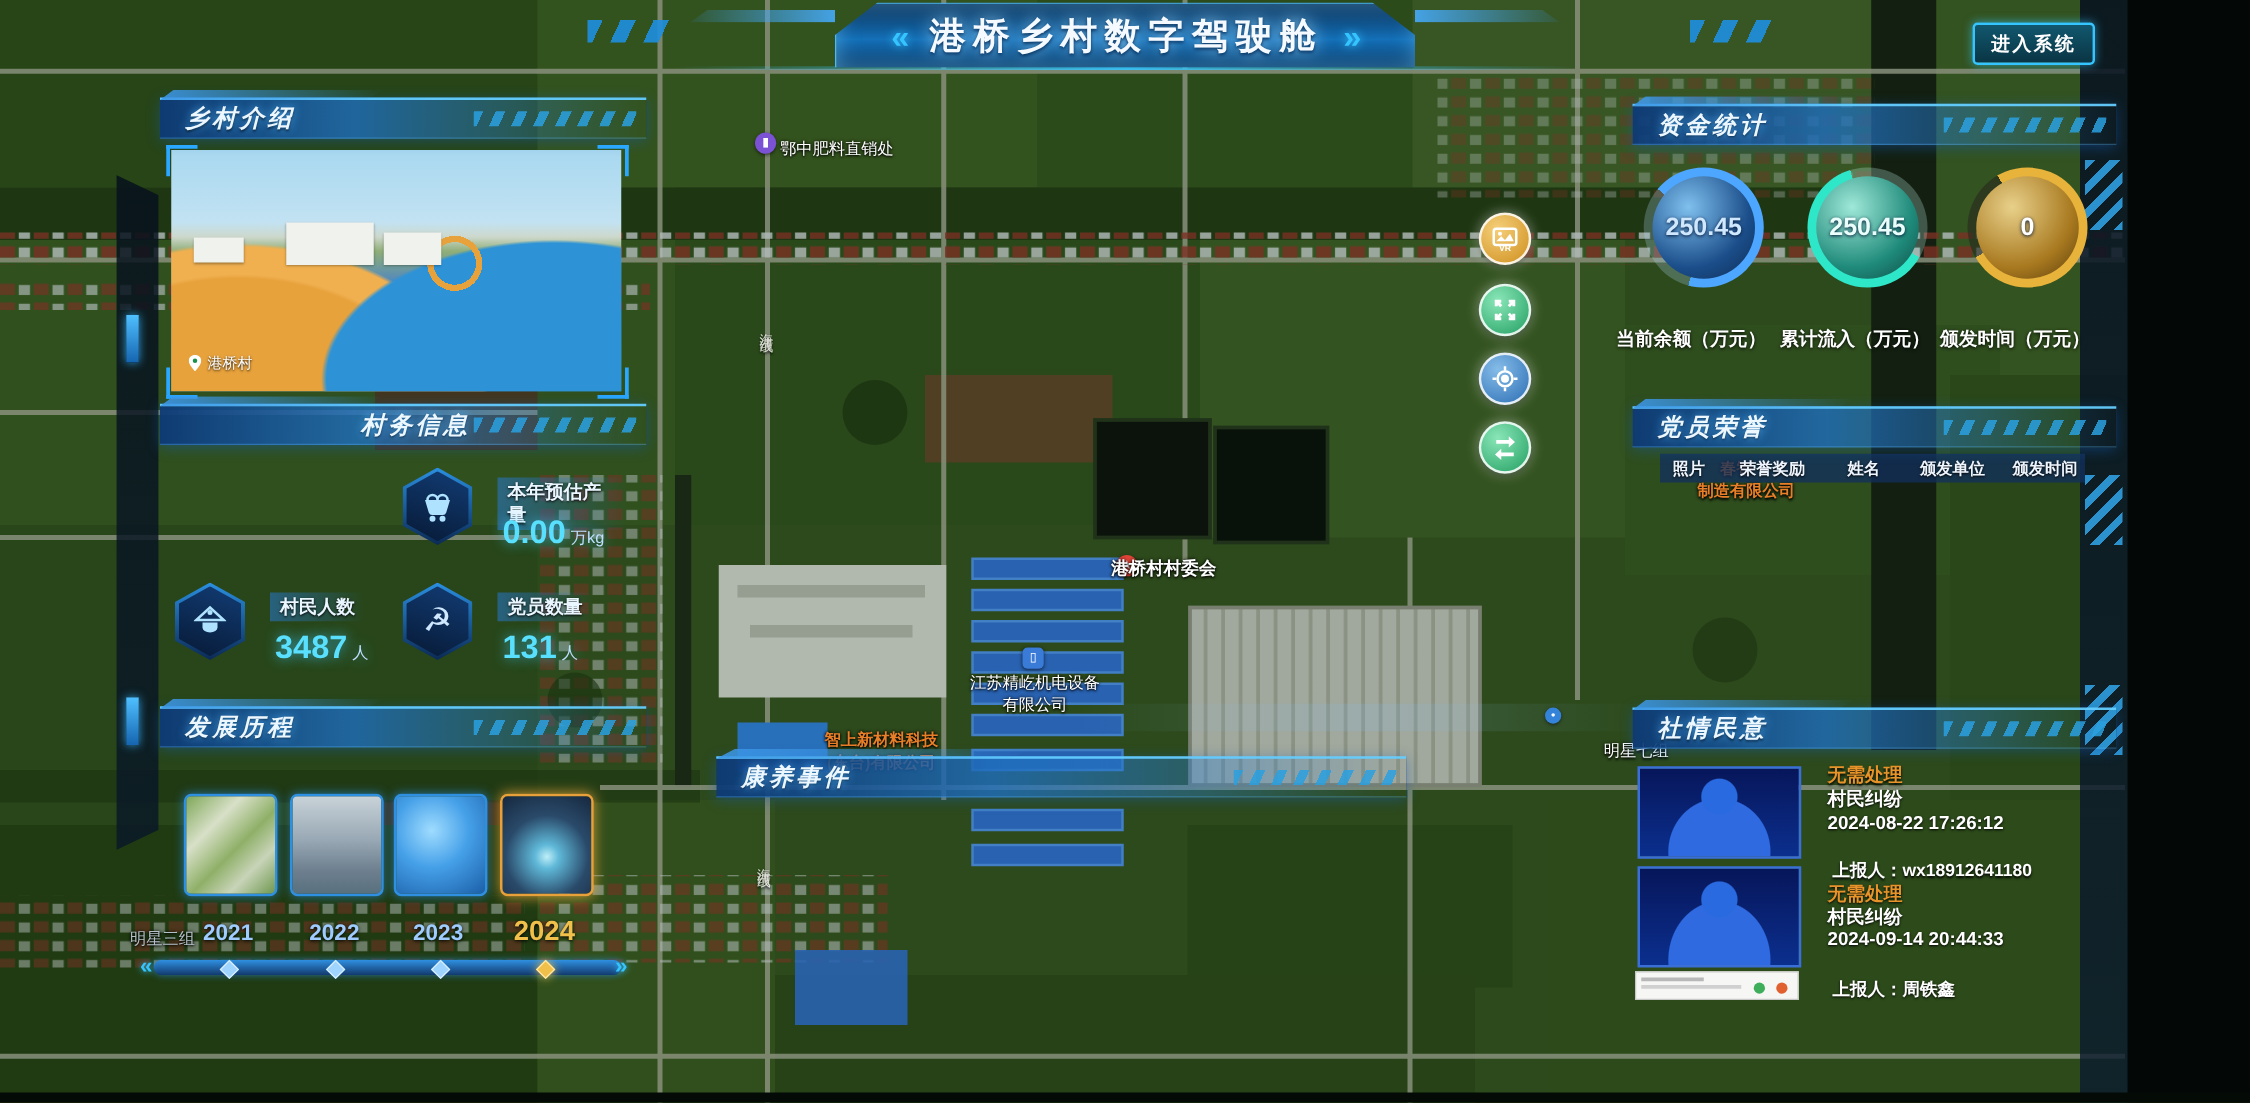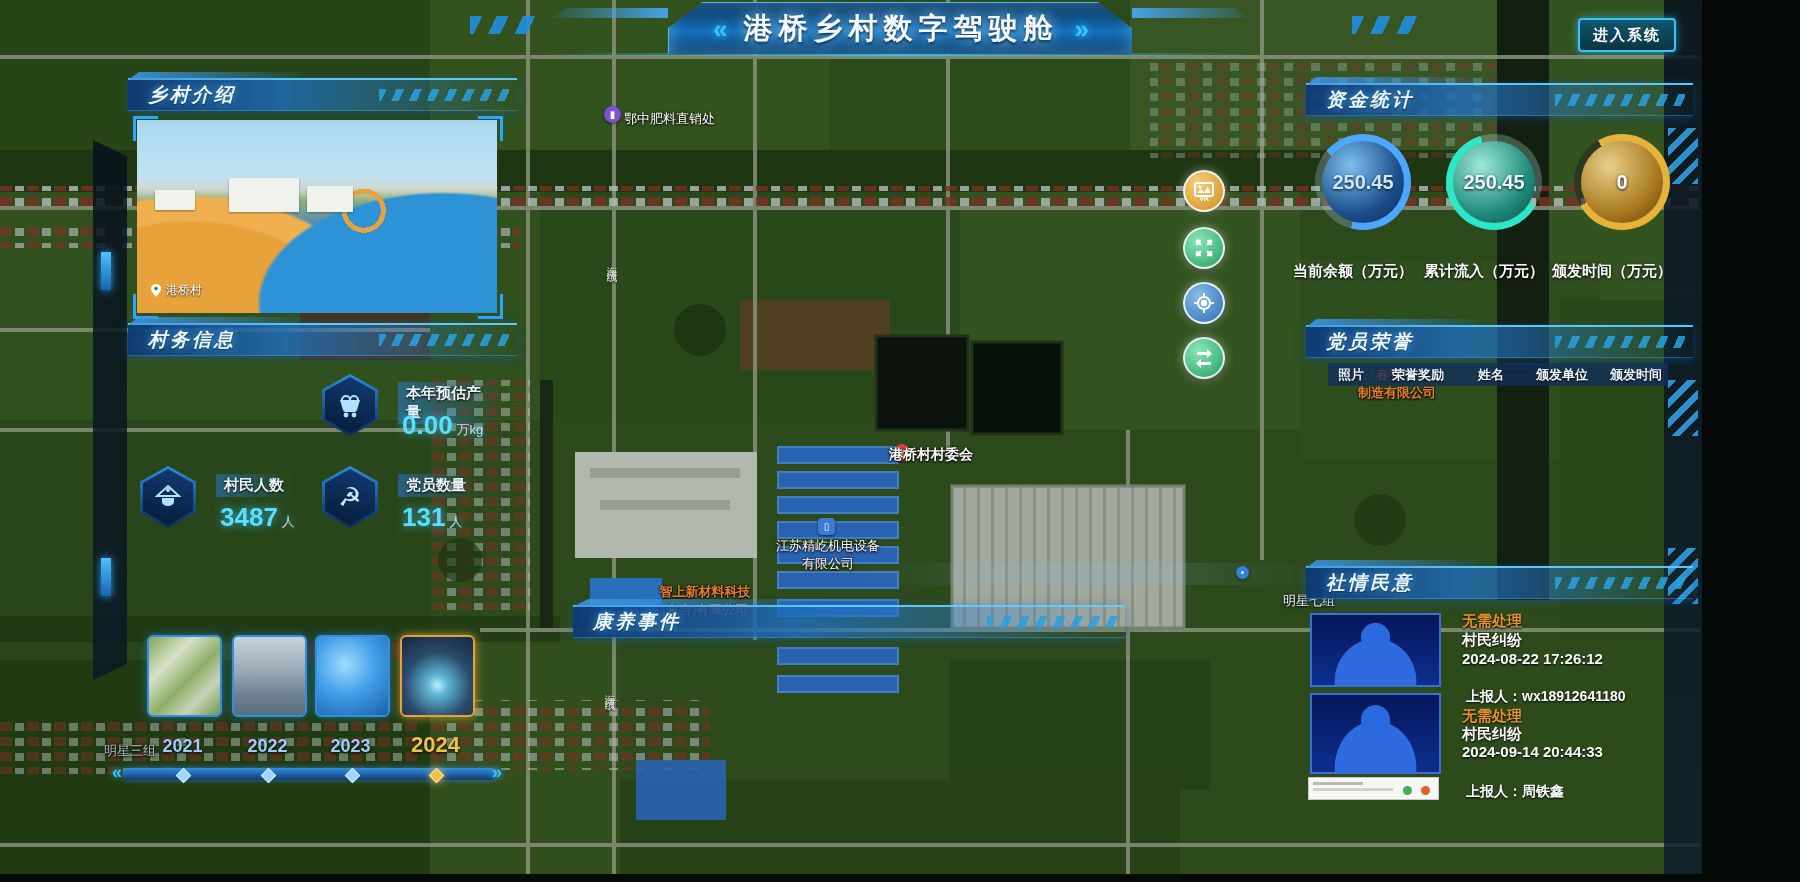--- a/index.html
+++ b/index.html
@@ -341,21 +341,21 @@
           <circle cx="5" cy="4.5" r="1.8" fill="#1c8f4a"></circle>
         </svg>
       <span>港桥村</span>
     </div>
   </div>
   <div class="corner" style="left:133px;top:116px;border-width:3px 0 0 3px;"></div>
   <div class="corner" style="left:478px;top:116px;border-width:3px 3px 0 0;"></div>
   <div class="corner" style="left:133px;top:294px;border-width:0 0 3px 3px;"></div>
   <div class="corner" style="left:478px;top:294px;border-width:0 3px 3px 0;"></div>
 
-  <div class="phead" style="left:128px;top:323px;width:369px;">
+  <div class="phead" style="left:128px;top:323px;width:369px;justify-content:center;">
     <span class="ptitle">村务信息</span>
   </div>
 
 
   <div class="stat" style="left:322px;top:370px;">
     <div class="hex">
         <div class="inner">
       <svg width="28" height="26" viewBox="0 0 28 26" fill="#aee2ff">
         <path d="M4 8 h20 l-3 10 a3 3 0 0 1 -3 2 h-8 a3 3 0 0 1 -3-2z"></path>
         <circle cx="10" cy="23" r="2.4"></circle>
@@ -385,20 +385,23 @@
   <div class="stat" style="left:322px;top:462px;">
     <div class="hex">
         <div class="inner">
       <span style="font-family:'DejaVu Sans',sans-serif;font-size:26px;color:#cfe8ff;">☭</span>
     </div>
       </div>
     <span class="slabel">党员数量</span>
     <span class="sval"><span>131</span><span class="sunit">人</span></span>
   </div>
 
+  <div class="phead" style="left:128px;top:565px;width:369px;">
+    <span class="ptitle">发展历程</span>
+  </div>
 
   <div class="thumb" style="left:147px;background:linear-gradient(135deg,#7fa858 0%,#d8e0c8 30%,#8fb068 55%,#c8d4b8 75%,#6f9850 100%);"></div>
   <div class="thumb" style="left:232px;background:linear-gradient(180deg,#c8d2d8 0%,#98a8b4 45%,#6f8090 75%,#58707e 100%);"></div>
   <div class="thumb" style="left:315px;background:radial-gradient(circle at 40% 35%,#9fdcff 0%,#45a0e8 45%,#1b5fa8 100%);"></div>
   <div class="thumb active" style="left:400px;background:radial-gradient(circle at 50% 62%,#bfeef8 0%,#5fb8d8 16%,#2a4a6a 55%,#16283e 100%);"></div>
 
   <div class="year" style="left:147px;">2021</div>
   <div class="year" style="left:232px;">2022</div>
   <div class="year" style="left:315px;">2023</div>
   <div class="year active" style="left:400px;">2024</div>

